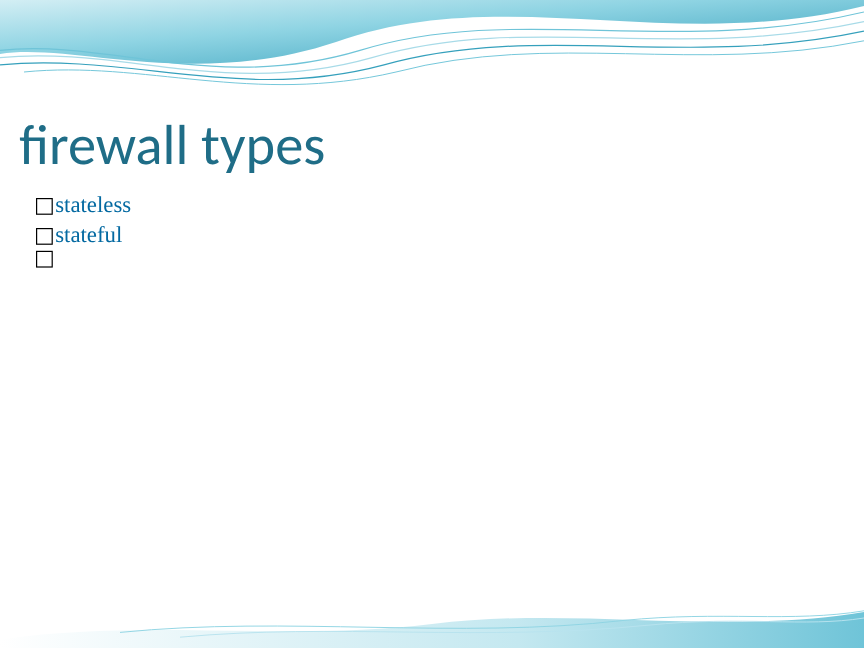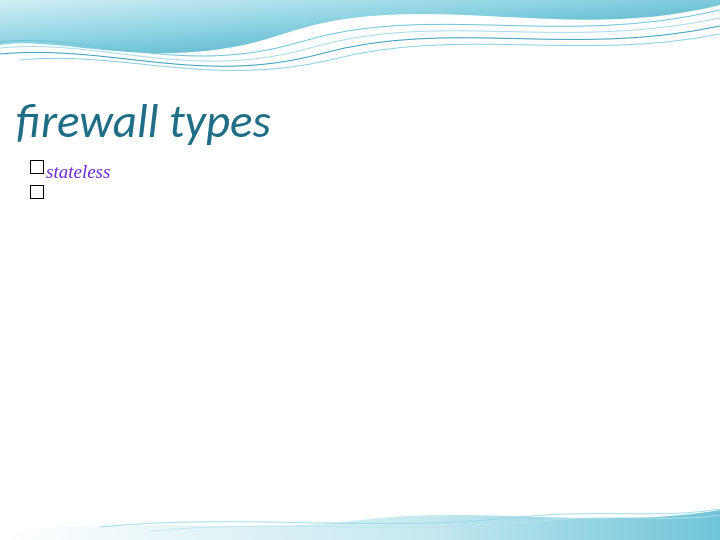--- a/index.html
+++ b/index.html
@@ -8,21 +8,20 @@
     height: 540px;
     background: #ffffff;
     font-family: Georgia, 'Times New Roman', serif;
     position: relative;
     overflow: hidden;
   }
   .slide {
     width: 100%;
     height: 100%;
     position: relative;
-    font-style: italic;
   }
   .top-wave {
     position: absolute;
     top: 0;
     left: 0;
     width: 100%;
     height: 90px;
     z-index: 1;
   }
   .bottom-wave {
@@ -45,23 +44,24 @@
     z-index: 2;
   }
   .bullets {
     position: absolute;
     top: 160px;
     left: 30px;
     z-index: 2;
   }
   .bullet-item {
     font-size: 19px;
-    color: #6d28d9;
+    color: #0369a1;
     line-height: 1.3;
     display: flex;
+    align-items: center;
   }
   .bullet-box {
     display: inline-block;
     width: 14px;
     height: 14px;
     border: 1px solid #000;
     background: #fff;
     margin-right: 2px;
     flex-shrink: 0;
   }
@@ -101,16 +101,20 @@
 
   <h1 class="title">firewall types</h1>
 
   <div class="bullets">
     <div class="bullet-item">
       <span class="bullet-box"></span>
       <span>stateless</span>
     </div>
     <div class="bullet-item">
       <span class="bullet-box"></span>
+      <span>stateful</span>
+    </div>
+    <div class="bullet-item">
+      <span class="bullet-box"></span>
     </div>
   </div>
 
 </div>
 
 </body></html>

